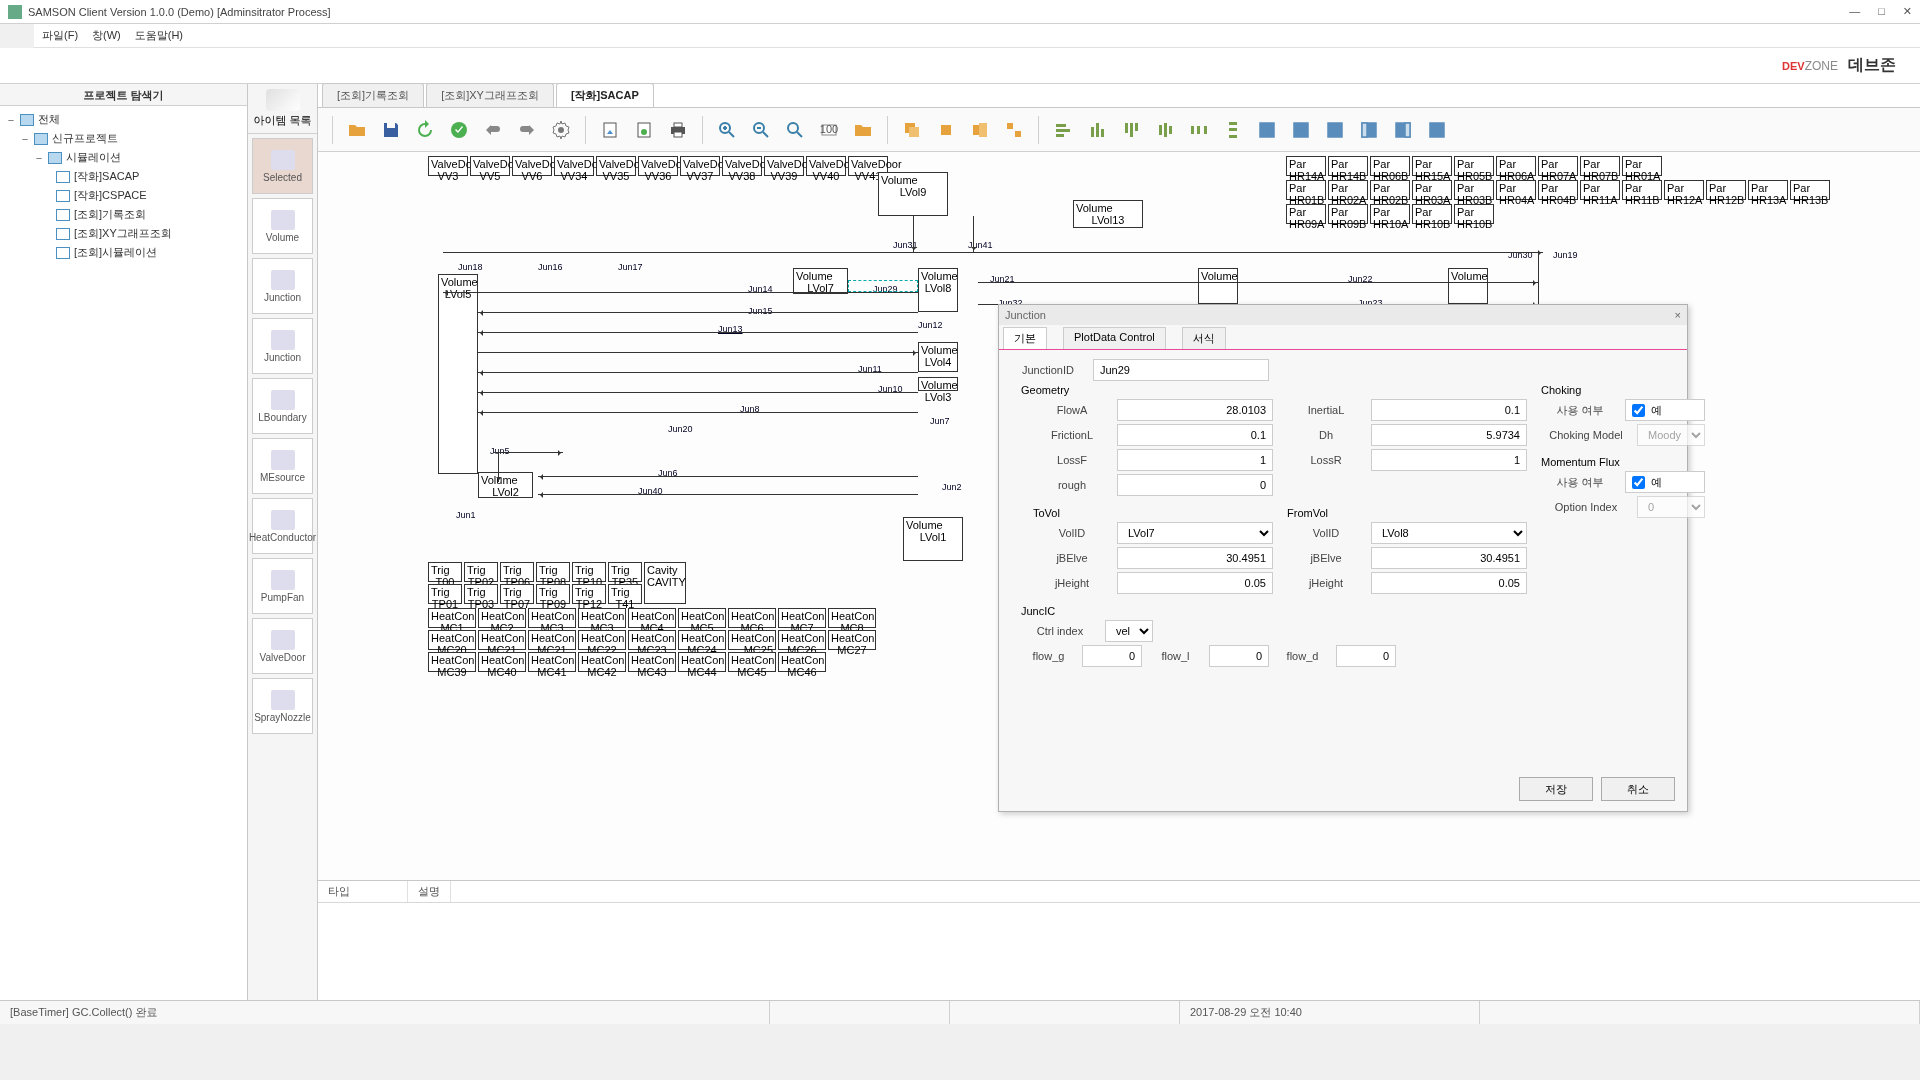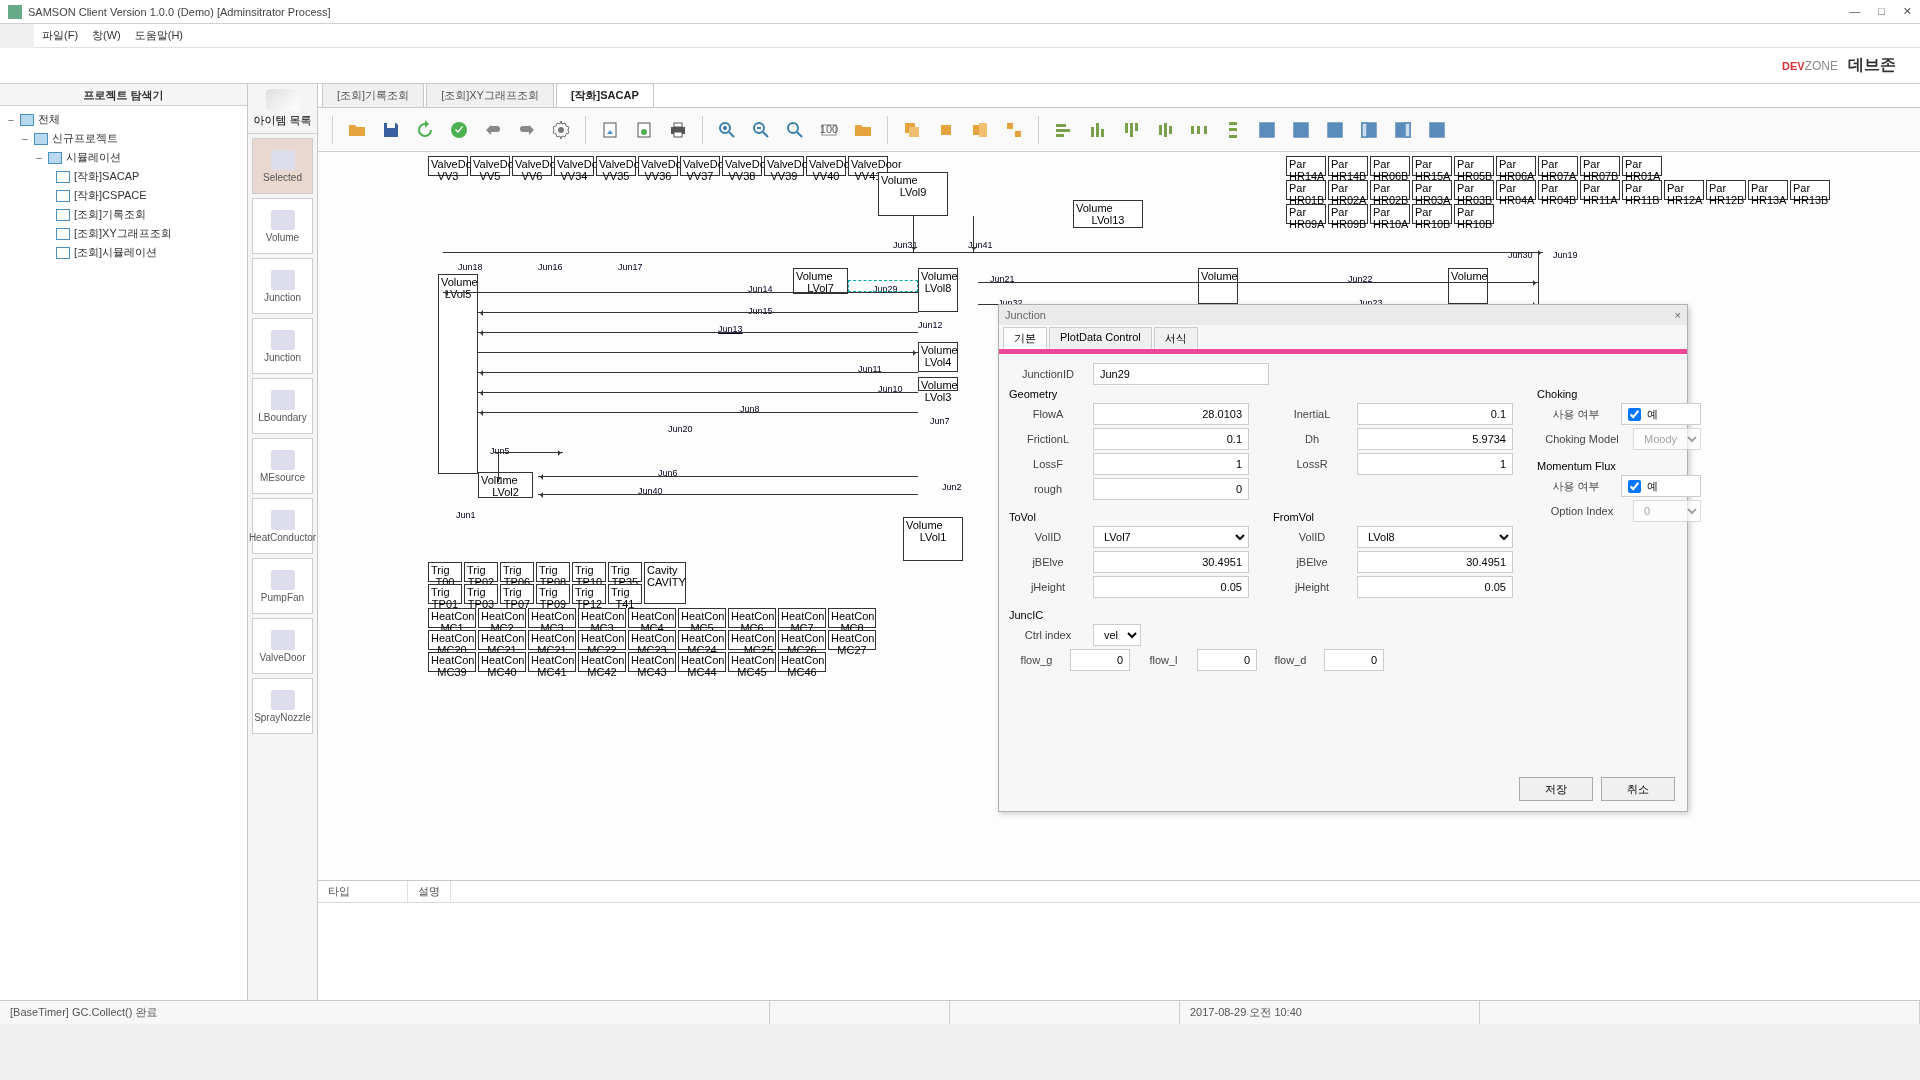--- a/index.html
+++ b/index.html
@@ -61,29 +61,29 @@
 .jlbl { position: absolute; font-size: 9px; color: #002; }
 .arrow { position: absolute; border-top: 1px solid #333; }
 .arrow:after { content: ""; position: absolute; right: -1px; top: -3px; border: 3px solid transparent; border-left-color: #333; }
 .rarrow:after { left: -1px; right: auto; border-left-color: transparent; border-right-color: #333; }
 .varrow { position: absolute; border-left: 1px solid #333; }
 .varrow:after { content:""; position:absolute; left:-3px; bottom:-1px; border:3px solid transparent; border-top-color:#333; }
 
 
 .proppanel { position: absolute; left: 998px; top: 304px; width: 690px; height: 508px; background: #f7f7f7; border: 1px solid #b0b0b0; box-shadow: 2px 2px 6px rgba(0,0,0,.2); }
 .proppanel .pptitle { height: 20px; background: #eaeaea; padding: 2px 6px; color: #666; display: flex; justify-content: space-between; align-items: center; }
-.proppanel .pptabs { display: flex; gap: 2px; padding: 2px 4px 0; border-bottom: 5px solid #ec4899; }
+.proppanel .pptabs { display: flex; gap: 16px; padding: 2px 4px 0; border-bottom: 1px solid #ec4899; }
 .proppanel .pptab { padding: 3px 10px; border: 1px solid #ccc; border-bottom: none; background: #f0f0f0; font-size: 11px; }
 .proppanel .pptab.active { background: #fff; }
 .proppanel .body { padding: 6px 10px; }
 .fldrow { display: flex; align-items: center; gap: 6px; margin: 3px 0; }
 .fldlbl { width: 78px; text-align: center; color: #444; padding: 3px 0; }
 .fldval { flex: 1; height: 22px; border: 1px solid #ccc; background: #fff; padding: 0 6px; text-align: right; }
 .fldval.txt { text-align: left; }
-.cols { display: flex; gap: 24px; }
+.cols { display: flex; gap: 14px; margin-left: 12px; }
 .col { flex: 1; }
 .colr { width: 210px; }
 select.fldval { text-align: left; }
 .chk { display: flex; align-items: center; gap: 6px; }
 .btnrow { position: absolute; right: 12px; bottom: 10px; display: flex; gap: 8px; }
 .btn { width: 74px; height: 24px; border: 1px solid #aaa; background: #f0f0f0; }
 
 
 .logpane { height: 120px; background: #fff; border-top: 1px solid #c8c8c8; }
 .loghdr { display: flex; border-bottom: 1px solid #d8d8d8; }

